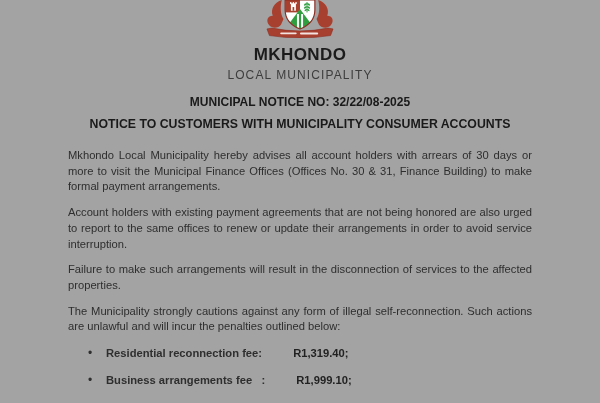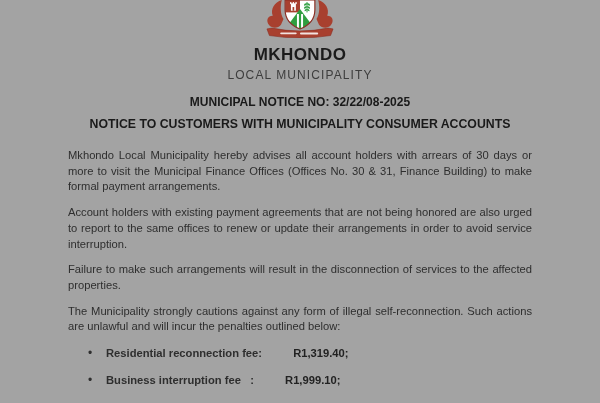--- a/index.html
+++ b/index.html
@@ -148,21 +148,21 @@
     <p>Failure to make such arrangements will result in the disconnection of services to the affected properties.</p>
     <p>The Municipality strongly cautions against any form of illegal self-reconnection. Such actions are unlawful and will incur the penalties outlined below:</p>
 
     <ul class="penalties">
       <li>
         <span class="bullet">•</span>
         <span><span class="pre">Residential reconnection fee: </span><span class="val">R1,319.40;</span><span></span></span>
       </li>
       <li>
         <span class="bullet">•</span>
-        <span><span class="pre">Business interruption fee   : </span><span class="val">R1,999.10;</span><span></span></span>
+        <span><span class="pre">Business arrangements fee   : </span><span class="val">R1,999.10;</span><span></span></span>
       </li>
       <li>
         <span class="bullet">•</span>
         <span><span class="pre">Penalty for illegal self-reconnection: </span><span class="val">R3,245</span><span>.60.</span></span>
       </li>
     </ul>
   </main>
 
 </div>
 

